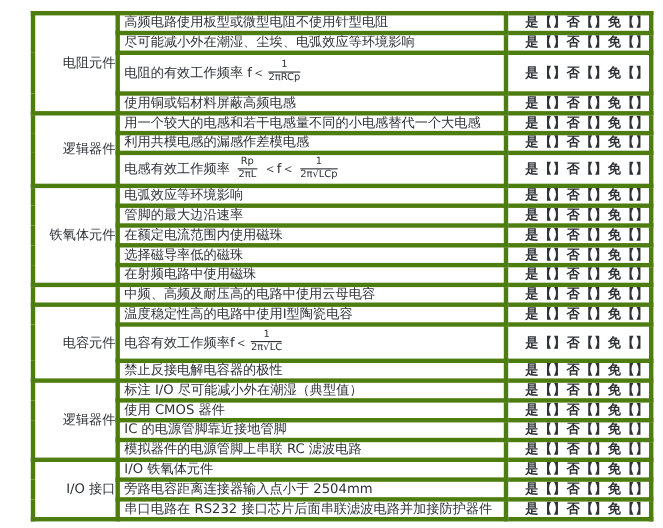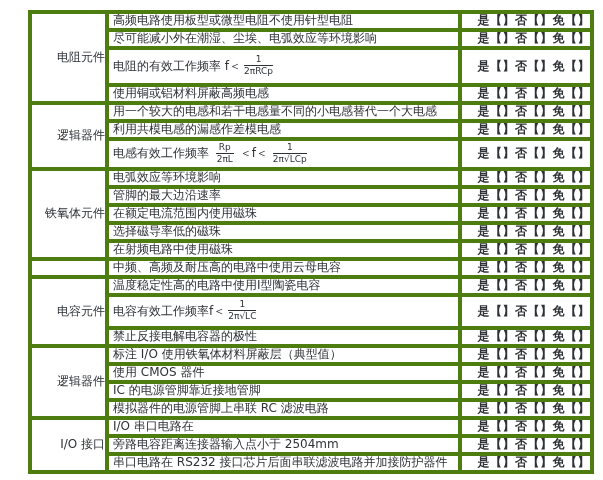--- a/index.html
+++ b/index.html
@@ -121,39 +121,39 @@
     </td>
     <td class="ans">是【】否【】免【】</td>
   </tr>
   <tr>
     <td class="desc">禁止反接电解电容器的极性</td>
     <td class="ans">是【】否【】免【】</td>
   </tr>
 
   <tr>
     <td class="cat" rowspan="4">逻辑器件</td>
-    <td class="desc">标注 I/O 使用铁氧体材料屏蔽层（典型值）</td>
+    <td class="desc">标注 I/O 尽可能减小外在潮湿（典型值）</td>
     <td class="ans">是【】否【】免【】</td>
   </tr>
   <tr>
     <td class="desc">使用 CMOS 器件</td>
     <td class="ans">是【】否【】免【】</td>
   </tr>
   <tr>
     <td class="desc">IC 的电源管脚靠近接地管脚</td>
     <td class="ans">是【】否【】免【】</td>
   </tr>
   <tr>
     <td class="desc">模拟器件的电源管脚上串联 RC 滤波电路</td>
     <td class="ans">是【】否【】免【】</td>
   </tr>
 
   <tr>
     <td class="cat" rowspan="3">I/O 接口</td>
-    <td class="desc">I/O 串口电路在</td>
+    <td class="desc">I/O 铁氧体元件</td>
     <td class="ans">是【】否【】免【】</td>
   </tr>
   <tr>
     <td class="desc">旁路电容距离连接器输入点小于 2504mm</td>
     <td class="ans">是【】否【】免【】</td>
   </tr>
   <tr>
     <td class="desc">串口电路在 RS232 接口芯片后面串联滤波电路并加接防护器件</td>
     <td class="ans">是【】否【】免【】</td>
   </tr>

